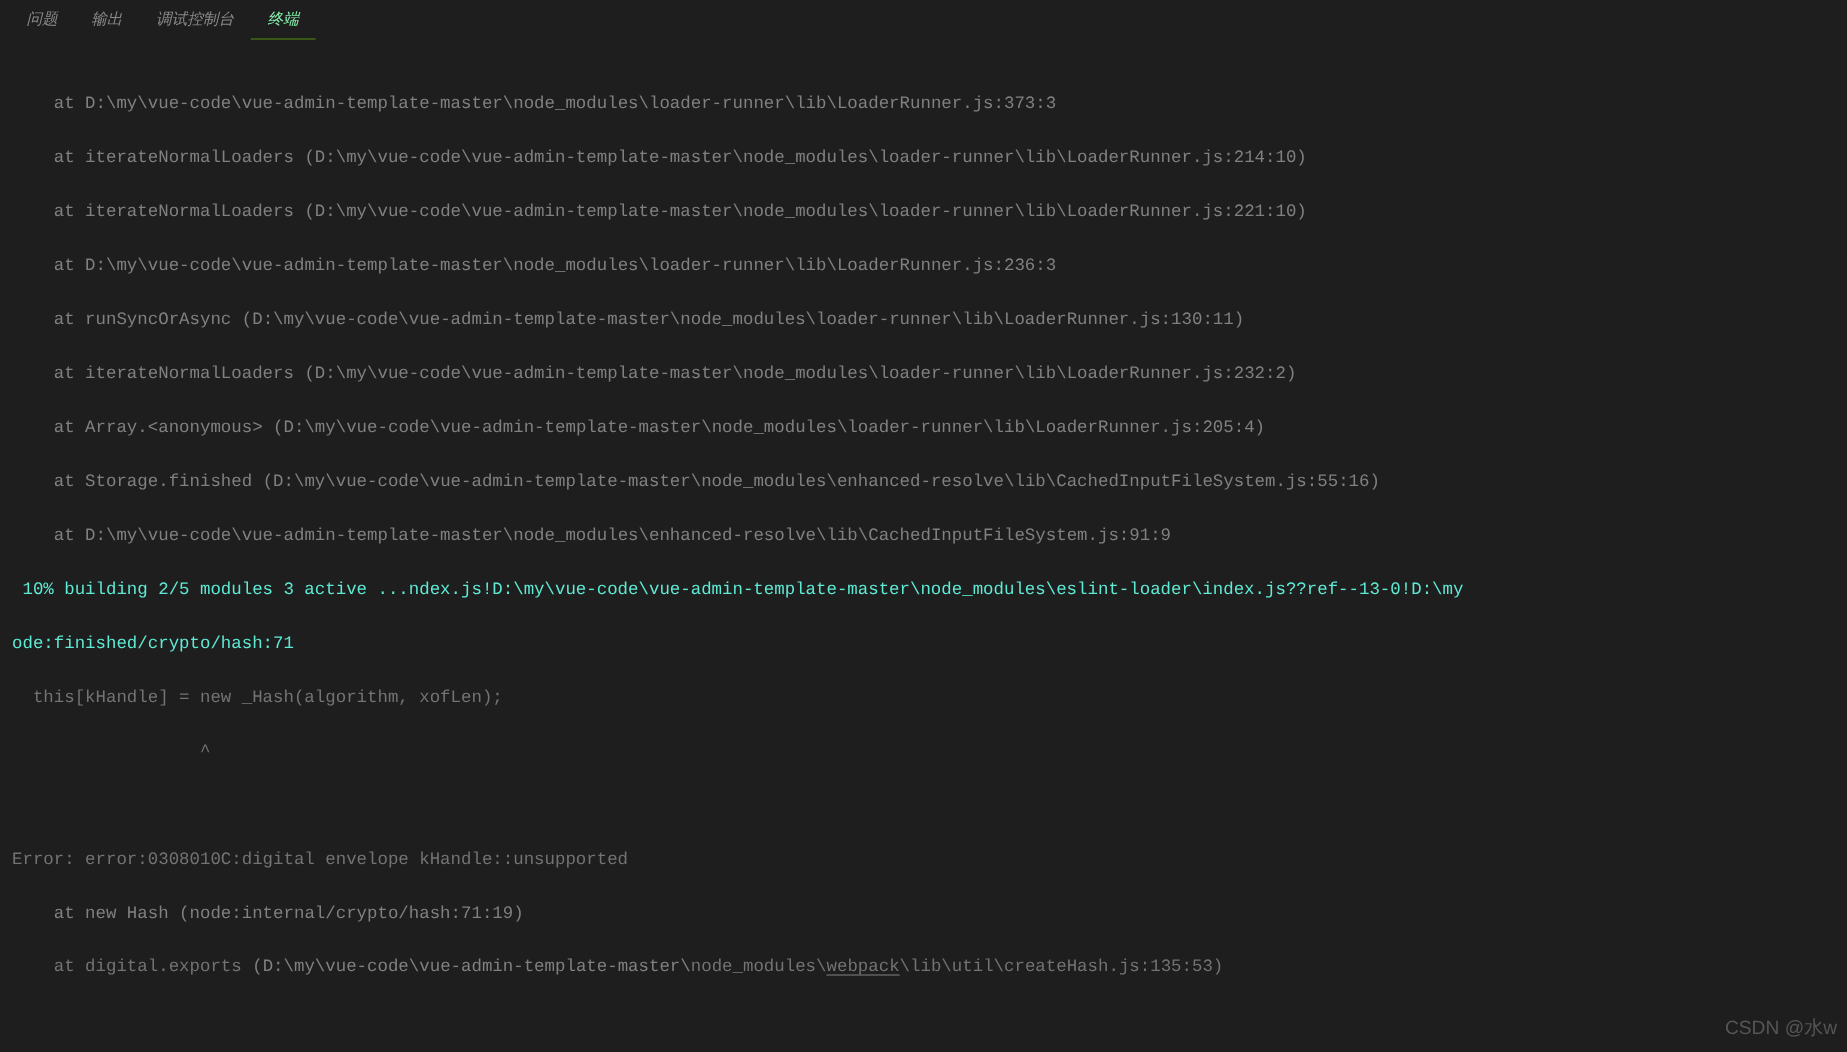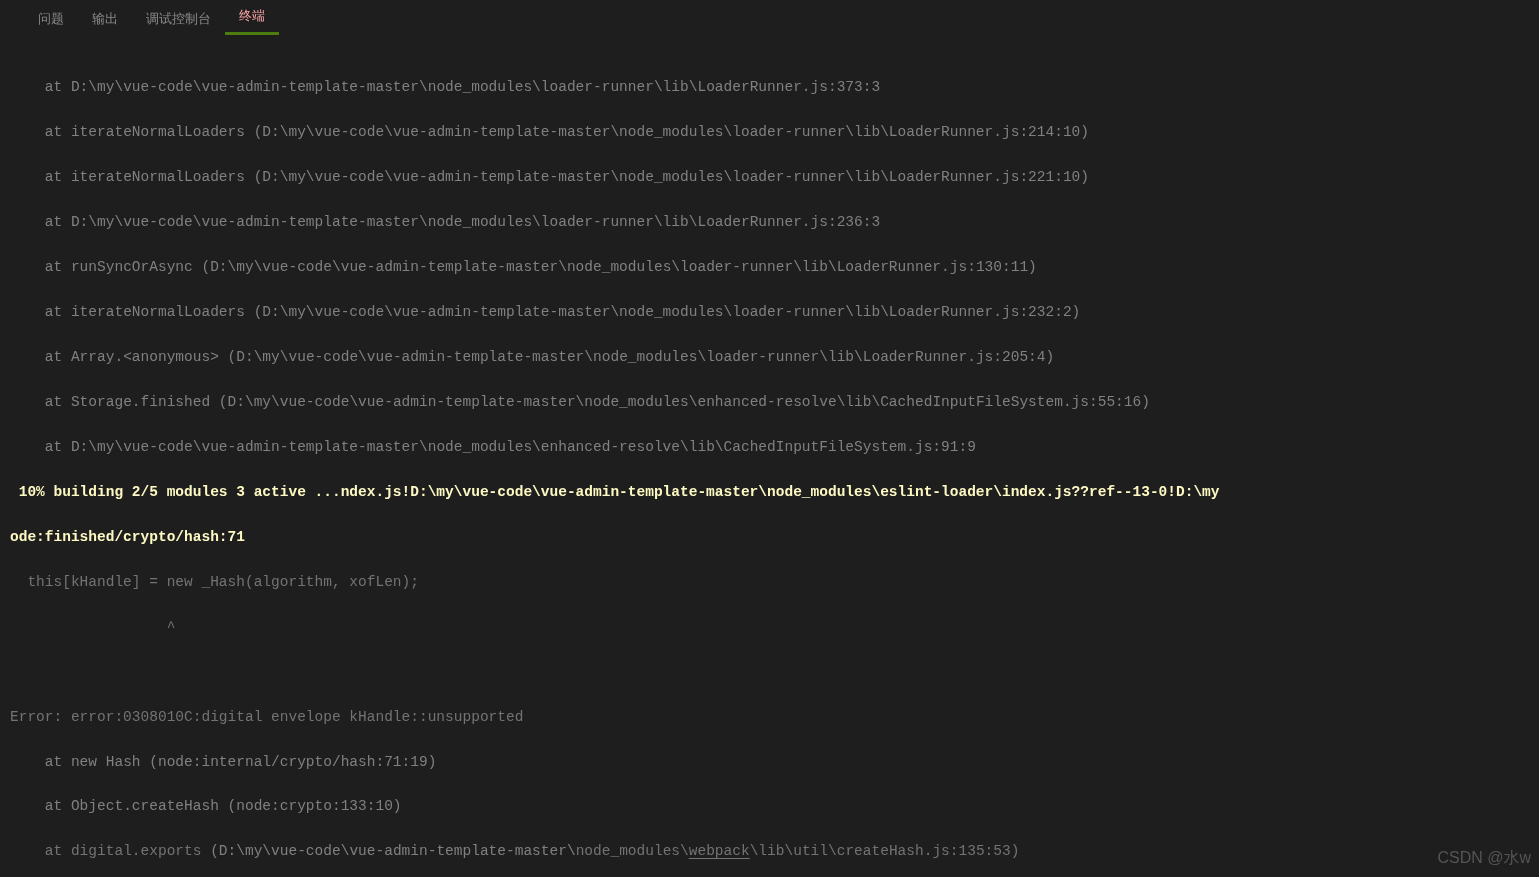--- a/index.html
+++ b/index.html
@@ -8,44 +8,45 @@
     color: #cccccc;
     font-family: Consolas, 'Courier New', monospace;
     font-size: 14.5px;
     line-height: 1.55;
     width: 1539px;
     height: 877px;
     overflow: hidden;
   }
   .tab-bar {
     display: flex;
-    align-items: flex-end;
+    align-items: flex-start;
     height: 36px;
-    padding: 0 24px;
+    padding: 0 8px;
     border-bottom: 1px solid #1e1e1e;
     font-family: "Segoe UI", "Microsoft YaHei", sans-serif;
     font-size: 13px;
+    font-style: italic;
   }
   .tab {
     padding: 6px 14px;
     color: #8a8a8a;
     cursor: pointer;
   }
   .tab.active {
-    color: #fca5a5;
-    border-bottom: 3px solid #4d7c0f;
+    color: #86efac;
+    border-bottom: 1px solid #4d7c0f;
   }
   .terminal {
     padding: 18px 10px 6px 10px;
     white-space: pre;
     overflow: hidden;
   }
   .dim   { color: #808080; }
   .white { color: #737373; }
-  .bold  { color: #fef9c3; font-weight: 700; }
+  .bold  { color: #5eead4; font-weight: 400; }
   .under { text-decoration: underline; text-underline-offset: 3px; }
   .watermark {
     position: fixed;
     right: 8px;
     bottom: 6px;
     font-size: 16px;
     color: #555555;
     font-family: "Microsoft YaHei", sans-serif;
   }
 </style>
@@ -69,21 +70,20 @@
 <div><span class="dim">    </span><span class="dim">at </span><span class="dim">Array.&lt;anonymous&gt; </span><span class="dim">(D:\my\vue-code\vue-admin-template-master\node_modules\loader-runner\lib\LoaderRunner.js:205:4)</span></div>
 <div><span class="dim">    </span><span class="dim">at </span><span class="dim">Storage.finished </span><span class="dim">(D:\my\vue-code\vue-admin-template-master\node_modules\enhanced-resolve\lib\CachedInputFileSystem.js:55:16)</span></div>
 <div><span class="dim">    </span><span class="dim">at </span><span class="dim">D:\my\vue-code\vue-admin-template-master\node_modules\enhanced-resolve\lib\CachedInputFileSystem.js:91:9</span></div>
 <div><span class="bold"> 10% building 2/5 modules 3 active ...ndex.js!D:\my\vue-code\vue-admin-template-master\node_modules\eslint-loader\index.js??ref--13-0!D:\my</span></div>
 <div><span class="bold">ode:finished/crypto/hash:71</span></div>
 <div><span class="white">  this[kHandle] = new _Hash(algorithm, xofLen);</span></div>
 <div><span class="white">                  ^</span></div>
 <div>&nbsp;</div>
 <div><span class="white">Error: error:0308010C:digital envelope kHandle::unsupported</span></div>
 <div><span class="dim">    </span><span class="dim">at new Hash (node:internal/crypto/hash:71:19)</span></div>
-<div><span class="dim">    </span><span class="dim">at Object.createHash (node:crypto:133:10)</span></div>
 <div><span class="dim">    </span><span class="white">at </span><span class="white">digital.exports </span><span class="dim">(D:\my\vue-code\vue-admin-template-master\</span><span class="white">node_modules\</span><span class="white under">webpack</span><span class="white">\lib\util\createHash.js:135:53)</span></div>
 
 
 
 
 
 
 
 
 

